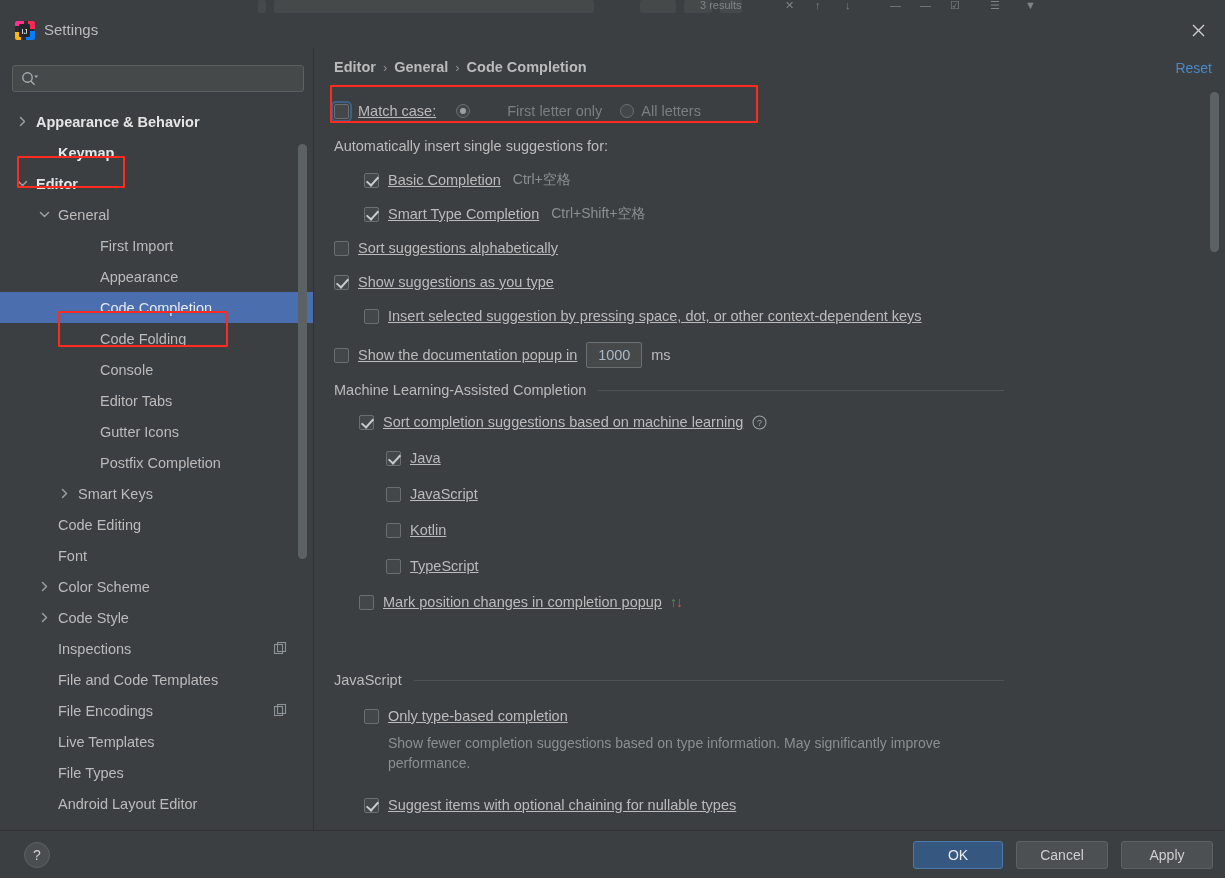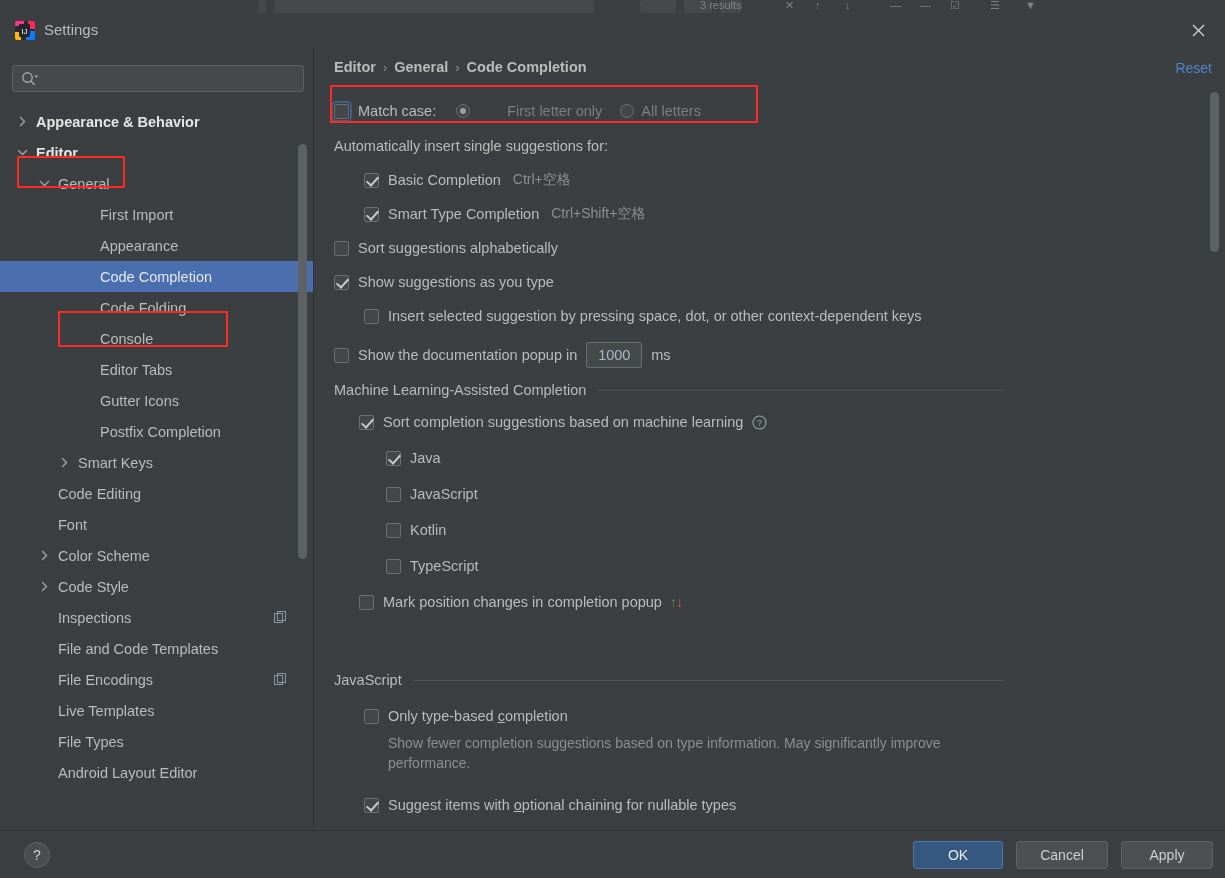--- a/index.html
+++ b/index.html
@@ -155,21 +155,21 @@
   .cb.checked::after {
     content: "";
     position: absolute; left: 4px; top: 0px;
     width: 5px; height: 10px;
     border: solid #c8cccd; border-width: 0 2px 2px 0;
     transform: rotate(42deg);
   }
   .cb.focus {
     outline: 2px solid #3d6185; outline-offset: 1px;
   }
-  .cb-label { cursor: default; }
+  .cb-label { cursor: default; text-decoration: underline; }
 
   
   .rb {
     width: 14px; height: 14px; flex: 0 0 14px;
     border: 1px solid #6b6f70; border-radius: 50%;
     background: #43474a; margin-right: 7px; position: relative;
   }
   .rb.sel::after {
     content: ""; position: absolute; left: 3px; top: 3px;
     width: 6px; height: 6px; border-radius: 50%; background: #9aa0a2;
@@ -307,20 +307,26 @@
             <span style="width: 16px; flex: 0 0 16px;"></span>
             <span class="twisty">
               <svg width="13" height="13" viewBox="0 0 13 13">
                 <path d="M4.5 2.5 L8.5 6.5 L4.5 10.5" stroke="#9a9fa1" stroke-width="1.5" fill="none" stroke-linecap="round" stroke-linejoin="round"></path>
               </svg>
             </span>
             <span style="width: 7px; flex: 0 0 7px;"></span>
             <span class="row-label bold">Appearance &amp; Behavior</span>
           </div>
           <div class="tree-row">
+            <span style="width: 38px; flex: 0 0 38px;"></span>
+            <span class="twisty"></span>
+            <span style="width: 7px; flex: 0 0 7px;"></span>
+            <span class="row-label bold">Keymap</span>
+          </div>
+          <div class="tree-row">
             <span style="width: 16px; flex: 0 0 16px;"></span>
             <span class="twisty">
               <svg width="13" height="13" viewBox="0 0 13 13">
                 <path d="M2.5 4.5 L6.5 8.5 L10.5 4.5" stroke="#9a9fa1" stroke-width="1.5" fill="none" stroke-linecap="round" stroke-linejoin="round"></path>
               </svg>
             </span>
             <span style="width: 7px; flex: 0 0 7px;"></span>
             <span class="row-label bold">Editor</span>
           </div>
           <div class="tree-row">

